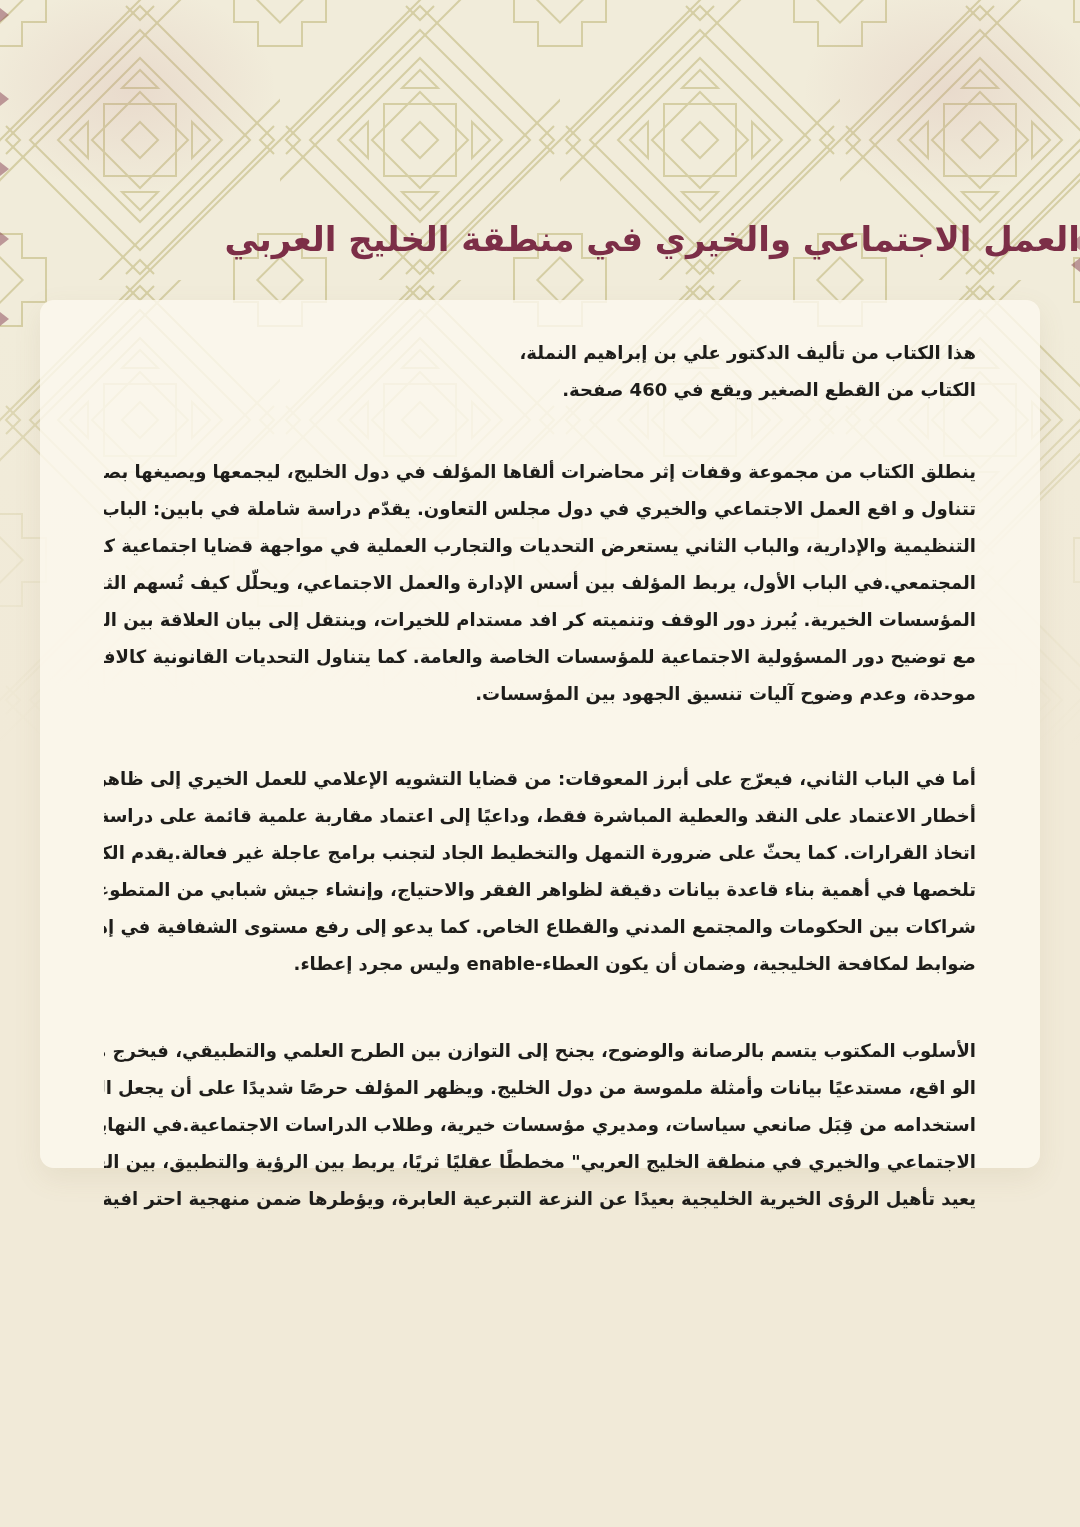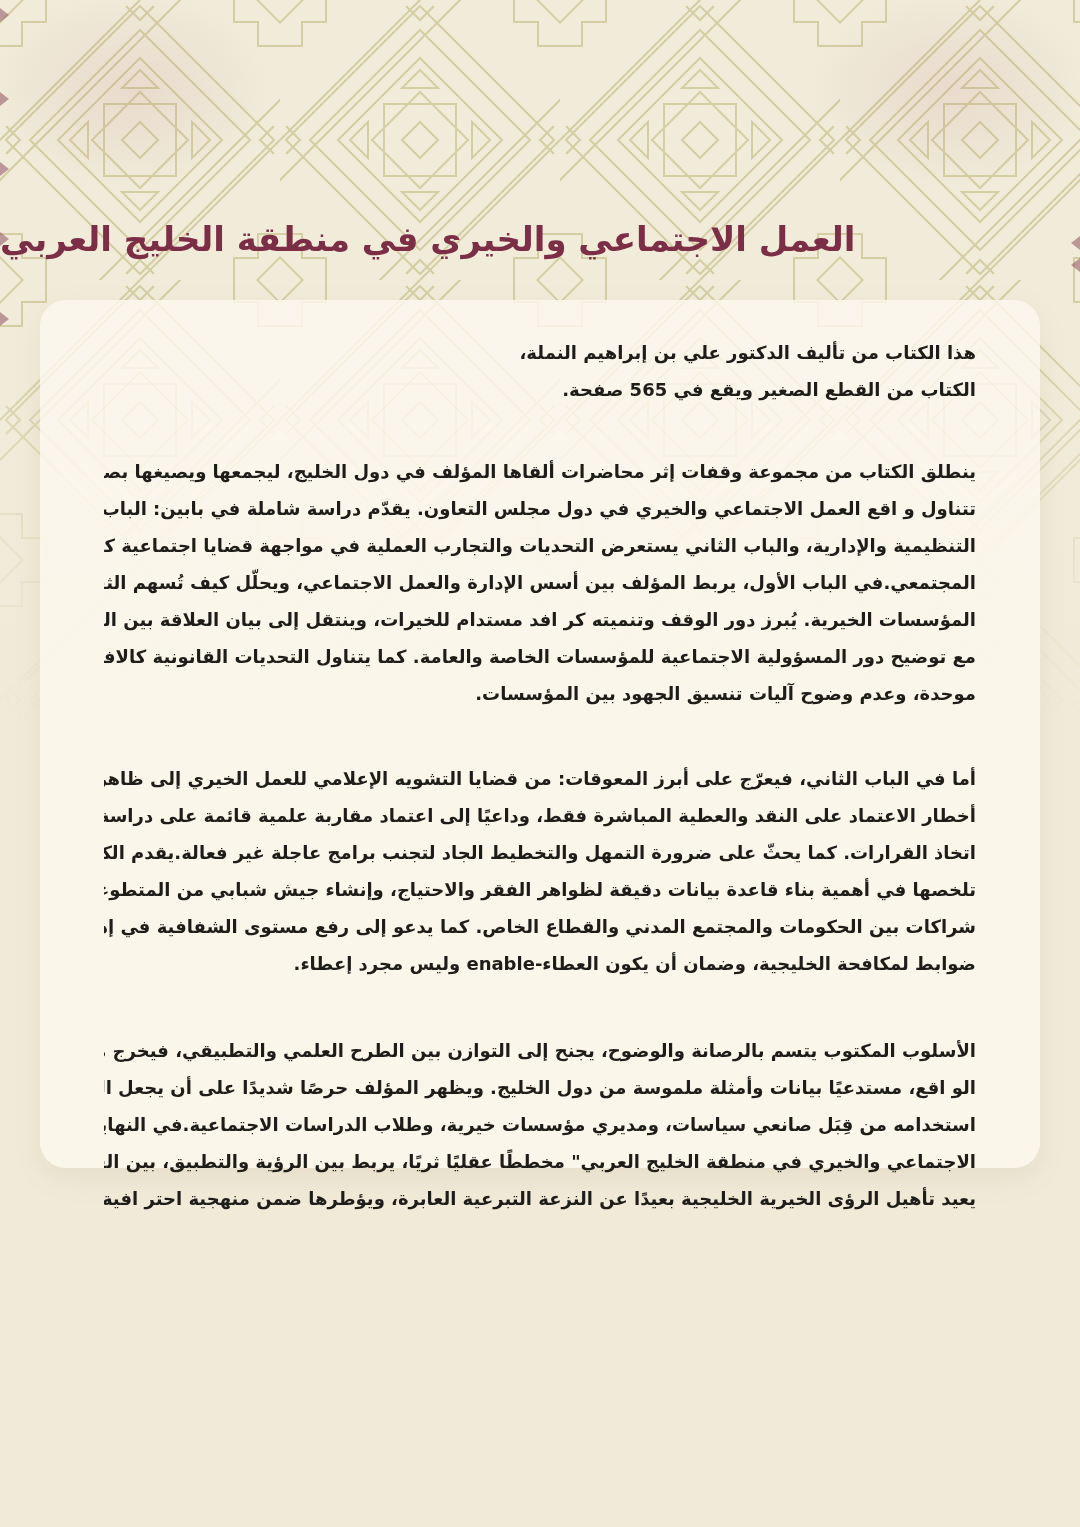--- a/index.html
+++ b/index.html
@@ -53,36 +53,36 @@
     clip-path: polygon(0 0, 100% 50%, 0 100%);
   }
   .edge-accent.right { clip-path: polygon(100% 0, 0 50%, 100% 100%); }
 
   
   .page-title {
     position: absolute;
     top: 196px; left: 0;
     width: 100%;
     z-index: 2;
-    text-align: left;
+    text-align: right;
     font-size: 34px;
     font-weight: bold;
     color: #7c2e47;
     letter-spacing: 0;
     white-space: nowrap;
   }
 
   
   .card {
     position: absolute;
     top: 300px; left: 40px;
     width: 1000px; height: 868px;
     z-index: 2;
     background: rgba(252,249,239,0.80);
-    border-radius: 26px;
+    border-radius: 14px;
     box-shadow: 0 10px 28px rgba(140,115,70,0.10);
     box-sizing: border-box;
     padding: 34px 64px 0 64px;
   }
   .para {
     color: #1e1d1a;
     font-size: 18px;
     font-weight: bold;
     line-height: 37px;
     direction: rtl;
@@ -167,21 +167,21 @@
   <div class="edge-accent" style="left:0; top:312px"></div>
   <div class="edge-accent right" style="right:0; top:236px"></div>
   <div class="edge-accent right" style="right:0; top:258px"></div>
 
   <h1 class="page-title">العمل الاجتماعي والخيري في منطقة الخليج العربي</h1>
 
   <div class="card">
 
     <div class="para book-info">
         <div class="line">هذا الكتاب من تأليف الدكتور علي بن إبراهيم النملة،</div>
-        <div class="line last">الكتاب من القطع الصغير ويقع في 565 صفحة.</div>
+        <div class="line last">الكتاب من القطع الصغير ويقع في 460 صفحة.</div>
       </div>
 
     <div class="para p-overview">
         <div class="line">ينطلق الكتاب من مجموعة وقفات إثر محاضرات ألقاها المؤلف في دول الخليج، ليجمعها ويصيغها بصيغة أكاديمية منهجية،</div>
         <div class="line">تتناول و اقع العمل الاجتماعي والخيري في دول مجلس التعاون. يقدّم دراسة شاملة في بابين: الباب الأول يركز على الجو انب</div>
         <div class="line">التنظيمية والإدارية، والباب الثاني يستعرض التحديات والتجارب العملية في مواجهة قضايا اجتماعية كالفقر والتشويه</div>
         <div class="line">المجتمعي.في الباب الأول، يربط المؤلف بين أسس الإدارة والعمل الاجتماعي، ويحلّل كيف تُسهم الثقافة التنظيمية في نجاح</div>
         <div class="line">المؤسسات الخيرية. يُبرز دور الوقف وتنميته كر افد مستدام للخيرات، وينتقل إلى بيان العلاقة بين العمل الاجتماعي والتنمية،</div>
         <div class="line">مع توضيح دور المسؤولية الاجتماعية للمؤسسات الخاصة والعامة. كما يتناول التحديات القانونية كالافتقار إلى تشريعات</div>
         <div class="line last">موحدة، وعدم وضوح آليات تنسيق الجهود بين المؤسسات.</div>

